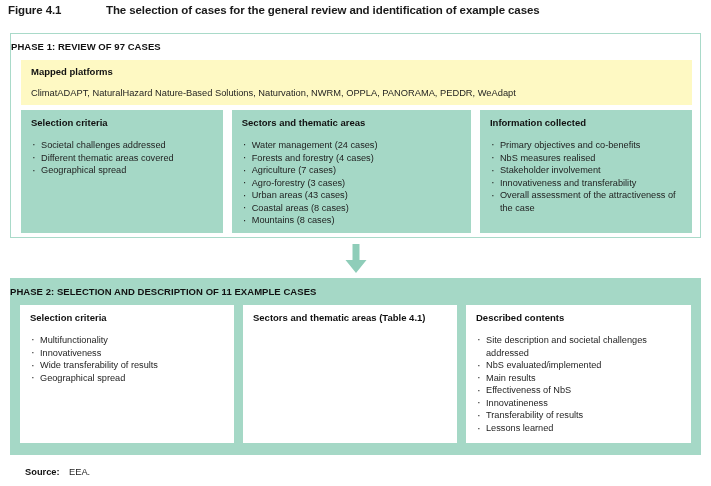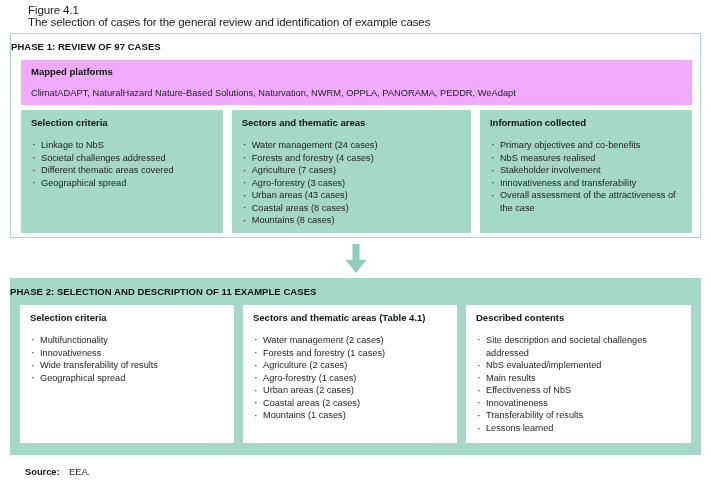--- a/index.html
+++ b/index.html
@@ -18,23 +18,22 @@
 
   
   .figure-caption {
     position: absolute;
     top: 4px;
     left: 8px;
     width: 695px;
     display: flex;
     align-items: baseline;
     font-size: 11.5px;
-    font-weight: normal;
+    font-weight: bold;
     letter-spacing: -0.1px;
-    flex-direction: column;
   }
   .figure-number {
     width: 78px;
     flex: none;
   }
   .figure-title {
     flex: 1;
     margin-left: 20px;
   }
 
@@ -59,21 +58,21 @@
     color: #111111;
   }
 
   
   .mapped-banner {
     position: absolute;
     left: 10px;
     top: 26px;
     width: 671px;
     height: 45px;
-    background: #f0abfc;
+    background: #fef9c3;
     box-sizing: border-box;
     padding: 6px 10px 12px 10px;
   }
   .banner-heading {
     font-size: 9.5px;
     font-weight: bold;
     color: #111111;
     margin-bottom: 11px;
   }
   .banner-text {
@@ -208,21 +207,20 @@
   <div class="mapped-banner">
     <div class="banner-heading">Mapped platforms</div>
     <div class="banner-text">ClimatADAPT, NaturalHazard Nature-Based Solutions, Naturvation, NWRM, OPPLA, PANORAMA, PEDDR, WeAdapt</div>
   </div>
 
   <div class="p1-cards">
 
     <div class="card-teal c1">
       <div class="card-title">Selection criteria</div>
       <ul class="dashlist">
-        <li>Linkage to NbS</li>
         <li>Societal challenges addressed</li>
         <li>Different thematic areas covered</li>
         <li>Geographical spread</li>
       </ul>
     </div>
 
     <div class="card-teal c2">
       <div class="card-title">Sectors and thematic areas</div>
       <ul class="dashlist">
         <li>Water management (24 cases)</li>
@@ -266,29 +264,20 @@
       <ul class="dashlist">
         <li>Multifunctionality</li>
         <li>Innovativeness</li>
         <li>Wide transferability of results</li>
         <li>Geographical spread</li>
       </ul>
     </div>
 
     <div class="card-white c2">
       <div class="card-title">Sectors and thematic areas (Table 4.1)</div>
-      <ul class="dashlist">
-        <li>Water management (2 cases)</li>
-        <li>Forests and forestry (1 cases)</li>
-        <li>Agriculture (2 cases)</li>
-        <li>Agro-forestry (1 cases)</li>
-        <li>Urban areas (2 cases)</li>
-        <li>Coastal areas (2 cases)</li>
-        <li>Mountains (1 cases)</li>
-      </ul>
     </div>
 
     <div class="card-white c3">
       <div class="card-title">Described contents</div>
       <ul class="dashlist">
         <li>Site description and societal challenges addressed</li>
         <li>NbS evaluated/implemented</li>
         <li>Main results</li>
         <li>Effectiveness of NbS</li>
         <li>Innovatineness</li>

